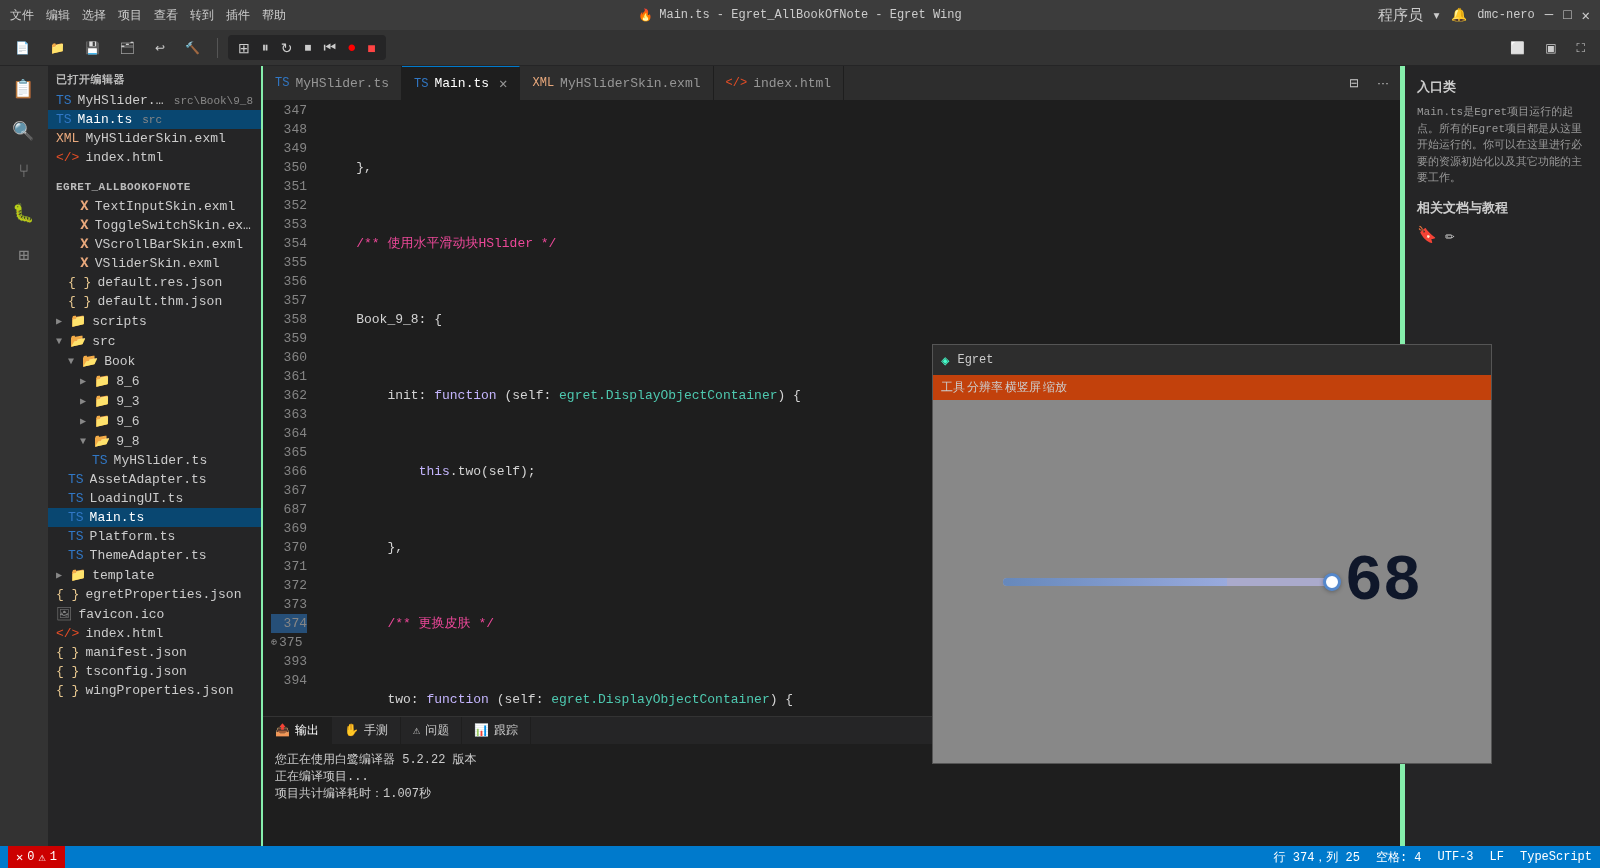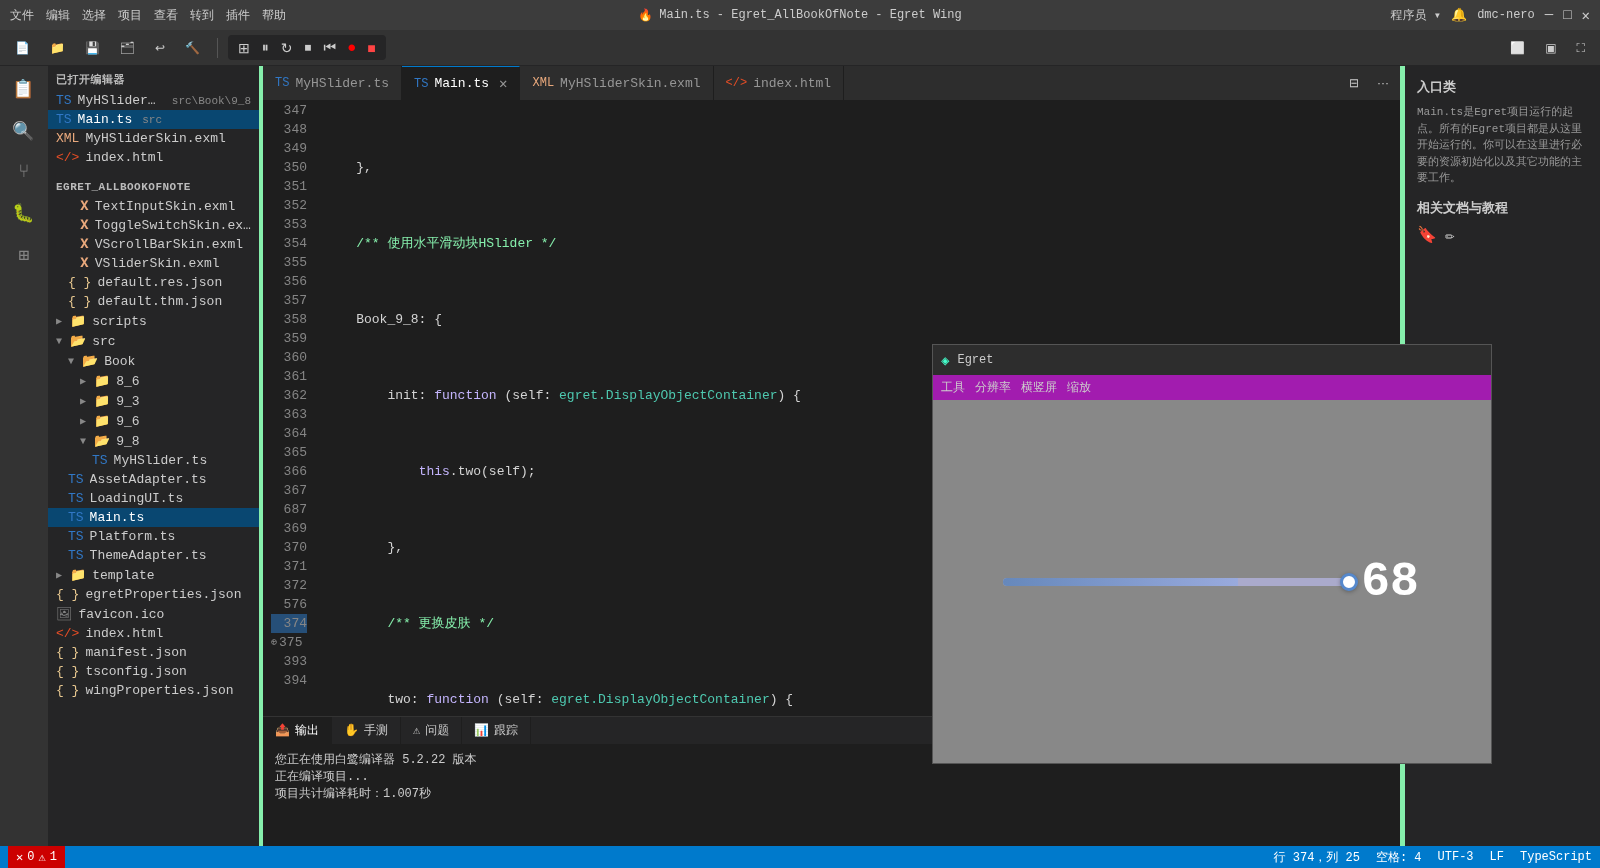--- a/index.html
+++ b/index.html
@@ -19,21 +19,21 @@
     .toolbar-separator { width: 1px; background: #555; height: 20px; margin: 0 4px; }
     .run-controls { display: flex; align-items: center; gap: 4px; background: #252526; border-radius: 4px; padding: 2px 6px; }
     .run-btn { background: transparent; border: none; color: #ccc; cursor: pointer; font-size: 14px; padding: 2px 4px; }
     .run-btn.stop { color: #f44; }
     .run-btn.record { color: #f00; }
 
     
     .main { display: flex; flex: 1; overflow: hidden; }
 
     
-    .sidebar { width: 215px; background: #252526; display: flex; flex-direction: column; flex-shrink: 0; border-right: 4px solid #86efac; }
+    .sidebar { width: 215px; background: #252526; display: flex; flex-direction: column; flex-shrink: 0; border-right: 2px solid #86efac; }
     .sidebar-icons { width: 48px; background: #333; display: flex; flex-direction: column; align-items: center; padding-top: 8px; gap: 12px; flex-shrink: 0; }
     .sidebar-icon { color: #858585; font-size: 18px; cursor: pointer; padding: 4px; }
     .sidebar-icon.active { color: #fff; }
 
     .sidebar-content { flex: 1; overflow-y: auto; }
     .sidebar-section-title { color: #bbb; font-size: 11px; font-weight: bold; padding: 6px 8px 4px 8px; text-transform: uppercase; letter-spacing: 0.5px; }
     .sidebar-item { display: flex; align-items: center; gap: 6px; padding: 2px 8px 2px 14px; cursor: pointer; color: #ccc; font-size: 13px; white-space: nowrap; overflow: hidden; }
     .sidebar-item.active { background: #094771; color: #fff; }
     .sidebar-item .icon { font-size: 13px; flex-shrink: 0; }
     .sidebar-item .label { overflow: hidden; text-overflow: ellipsis; }
@@ -60,21 +60,21 @@
     .tab-icon-html { color: #e44d26; font-size: 12px; }
 
     
     .code-editor { flex: 1; display: flex; overflow: hidden; background: #1e1e1e; }
     .line-numbers { background: #1e1e1e; color: #858585; font-size: 13px; padding: 0 8px; text-align: right; user-select: none; min-width: 52px; line-height: 19px; padding-top: 0; overflow: hidden; }
     .code-content { flex: 1; overflow: auto; padding-left: 10px; line-height: 19px; font-size: 13px; white-space: pre; }
     .line { line-height: 19px; display: flex; align-items: flex-start; }
 
     
     .kw { color: #c4b5fd; }
-    .cm { color: #86efac; }
+    .cm { color: #ec4899; }
     .cls { color: #4ec9b0; }
     .plain { color: #d4d4d4; }
 
     
     .panel { height: 130px; background: #1e1e1e; border-top: 1px solid #333; flex-shrink: 0; display: flex; flex-direction: column; }
     .panel-tabs { display: flex; background: #252526; border-bottom: 1px solid #1e1e1e; height: 28px; align-items: center; gap: 0; }
     .panel-tab { padding: 0 12px; height: 28px; display: flex; align-items: center; gap: 5px; cursor: pointer; font-size: 12px; color: #ccc; border-right: 1px solid #1e1e1e; }
     .panel-tab.active { background: #1e1e1e; color: #fff; }
     .panel-content { flex: 1; overflow-y: auto; padding: 6px 12px; font-size: 12px; color: #ccc; }
 
@@ -87,21 +87,21 @@
     
     .right-panel { width: 200px; background: #252526; border-left: 5px solid #86efac; flex-shrink: 0; padding: 12px; font-size: 12px; overflow-y: auto; }
     .right-panel-title { color: #ccc; font-size: 13px; font-weight: bold; margin-bottom: 8px; }
     .right-panel-text { color: #999; font-size: 11px; line-height: 1.5; margin-bottom: 12px; }
 
     
     .egret-window { position: fixed; top: 344px; left: 932px; width: 560px; height: 420px; background: #888; border: 1px solid #555; z-index: 100; display: flex; flex-direction: column; }
     .egret-titlebar { background: #2d2d2d; height: 30px; display: flex; align-items: center; padding: 0 8px; gap: 8px; }
     .egret-logo { color: #4fc; font-size: 14px; }
     .egret-title { color: #ccc; font-size: 12px; }
-    .egret-menus { display: flex; gap: 10px; padding: 4px 8px; background: #a21caf; }
+    .egret-menus { display: flex; gap: 2px; padding: 4px 8px; background: #c2410c; }
     .egret-menu-item { color: #ccc; font-size: 12px; cursor: pointer; }
     .egret-content { flex: 1; background: #888; display: flex; align-items: center; justify-content: center; overflow: hidden; position: relative; }
   </style>
 </head>
 <body>
 
 <div class="titlebar">
   <div class="titlebar-left">
     <span class="titlebar-menu-item">文件</span>
     <span class="titlebar-menu-item">编辑</span>
@@ -110,21 +110,21 @@
     <span class="titlebar-menu-item">查看</span>
     <span class="titlebar-menu-item">转到</span>
     <span class="titlebar-menu-item">插件</span>
     <span class="titlebar-menu-item">帮助</span>
   </div>
   <div class="titlebar-title">
     <span>🔥</span>
     <span>Main.ts - Egret_AllBookOfNote - Egret Wing</span>
   </div>
   <div class="titlebar-right">
-    <span style="color:#ccc;font-size:12px;">程序员 ▾</span>
+    <span style="color:#ccc;font-size:15px;">程序员 ▾</span>
     <span style="color:#ccc;">🔔</span>
     <span style="color:#ccc;font-size:12px;">dmc-nero</span>
     <span class="titlebar-btn">─</span>
     <span class="titlebar-btn">□</span>
     <span class="titlebar-btn">✕</span>
   </div>
 </div>
 
 <div class="toolbar">
   <button class="toolbar-btn" title="新建文件">📄</button>
@@ -351,21 +351,21 @@
           <div>363</div>
           <div>364</div>
           <div>365</div>
           <div>366</div>
           <div>367</div>
           <div>687</div>
           <div>369</div>
           <div>370</div>
           <div>371</div>
           <div>372</div>
-          <div>576</div>
+          <div>373</div>
           <div style="background:#264f78;">374</div>
           <div style="display:flex;align-items:center;gap:2px;"><span style="color:#888;font-size:10px;">⊕</span>375</div>
           <div>393</div>
           <div>394</div>
         </div>
 
         <div class="code-content">
           
           <div class="line"><span class="plain">    },</span></div>
           
@@ -504,16 +504,16 @@
     <span class="egret-menu-item">横竖屏</span>
     <span class="egret-menu-item">缩放</span>
   </div>
   <div class="egret-content">
 
     <div style="display:flex;align-items:center;width:75%;gap:12px;">
       <div style="flex:1;height:8px;background:#aac;border-radius:4px;position:relative;">
         <div style="width:68%;height:8px;background:linear-gradient(to right,#6688bb,#99aadd);border-radius:4px 0 0 4px;"></div>
         <div style="width:18px;height:18px;background:#fff;border-radius:50%;border:3px solid #5588cc;position:absolute;right:-9px;top:-5px;box-shadow:0 1px 4px rgba(0,0,0,0.3);"></div>
       </div>
-      <div style="color:#ffffff;font-size:48px;font-weight:bold;min-width:60px;">68</div>
+      <div style="color:#0f172a;font-size:64px;font-weight:bold;min-width:60px;">68</div>
     </div>
   </div>
 </div>
 
 </body></html>

